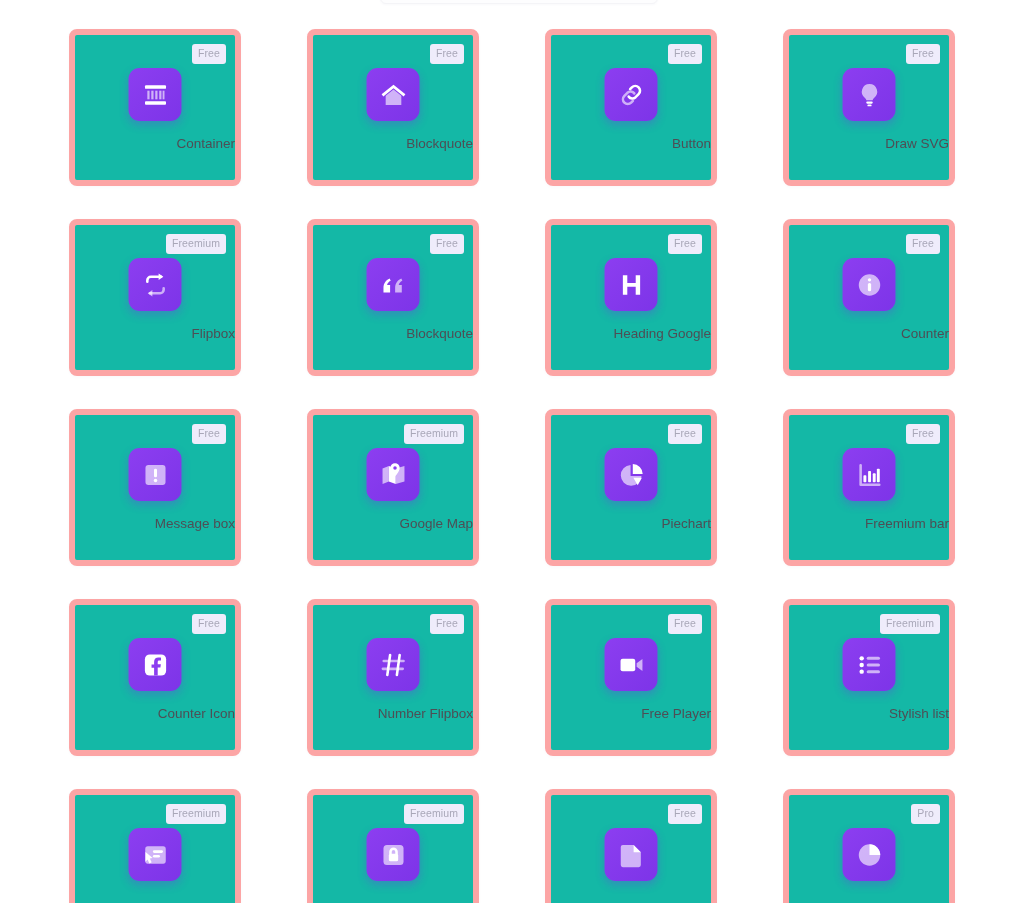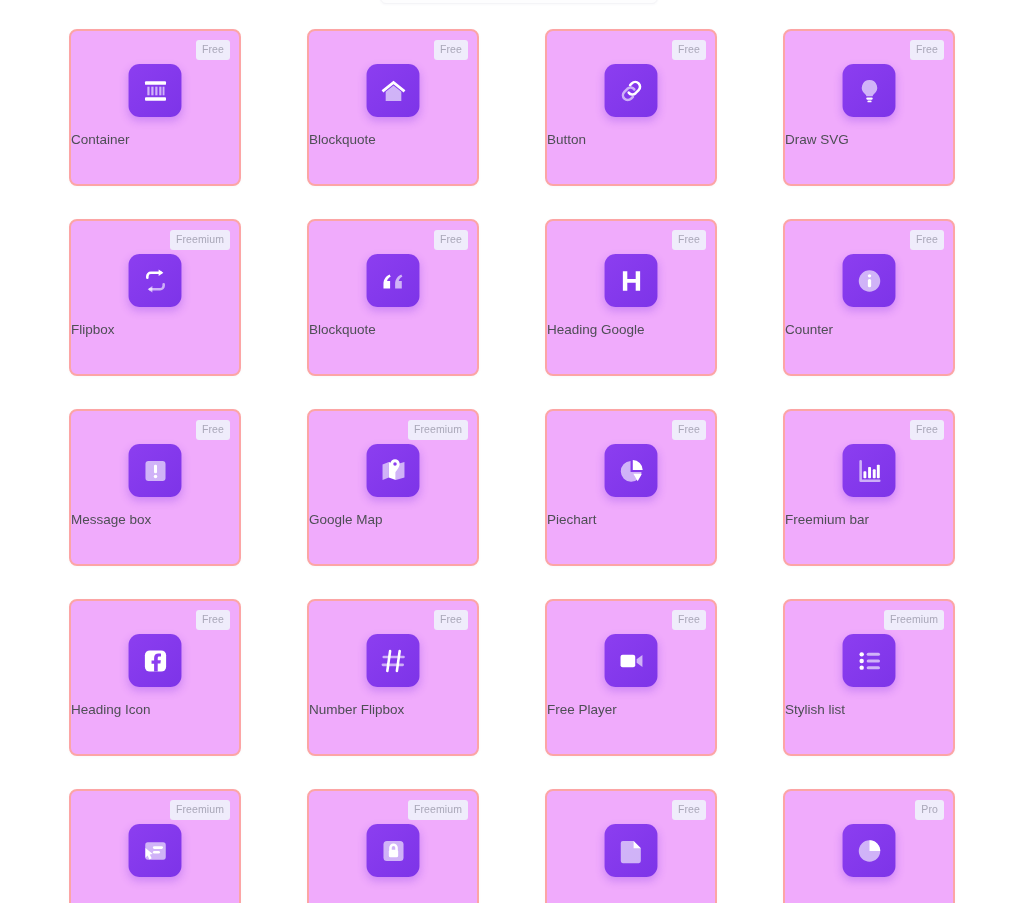--- a/index.html
+++ b/index.html
@@ -42,22 +42,22 @@
     display: grid;
     grid-template-columns: repeat(4, 172px);
     column-gap: 66px;
     row-gap: 33px;
   }
 
   .card {
     position: relative;
     width: 172px;
     height: 157px;
-    background: #f0abfc;
-    border: 2px solid #fca5a5;
+    background: #14b8a6;
+    border: 6px solid #fca5a5;
     border-radius: 8px;
     box-sizing: border-box;
     box-shadow: 0 1px 3px rgba(120,120,160,0.045);
     cursor: pointer;
   }
 
   .badge {
     position: absolute;
     top: 9px;
     right: 9px;
@@ -90,21 +90,21 @@
     width: 28px;
     height: 28px;
     display: block;
   }
 
   .label {
     position: absolute;
     left: 0;
     right: 0;
     top: 101px;
-    text-align: left;
+    text-align: right;
     font-size: 13.5px;
     color: #4e4e55;
     line-height: 1.2;
   }
 
   .fill-w  { fill: #ffffff; }
   .fill-lw { fill: #ffffff; fill-opacity: 0.62; }
   .stroke-w { fill: none; stroke: #ffffff; stroke-width: 2.2; stroke-linecap: round; stroke-linejoin: round; }
   .stroke-lw { fill: none; stroke: #ffffff; stroke-opacity: 0.6; stroke-width: 2.2; stroke-linecap: round; stroke-linejoin: round; }
 </style>
@@ -253,21 +253,21 @@
         <div class="label">Freemium bar</div>
       </div>
       <div class="card">
         <span class="badge">Free</span>
         <div class="icon-tile">
           <svg viewBox="0 0 24 24">
             <rect class="fill-w" x="2.9" y="2.9" width="18.2" height="18.2" rx="4.2"></rect>
             <path d="M13.9 21.1v-6.9h2.3l.4-2.8h-2.7V9.6c0-.8.2-1.4 1.4-1.4h1.4V5.7c-.3 0-1.2-.1-2.2-.1-2.2 0-3.7 1.3-3.7 3.8v2.1H8.6v2.8h2.2v6.8Z" fill="#8c3ef0"></path>
           </svg>
         </div>
-        <div class="label">Heading Icon</div>
+        <div class="label">Counter Icon</div>
       </div>
       <div class="card">
         <span class="badge">Free</span>
         <div class="icon-tile">
           <svg viewBox="0 0 24 24">
             <path class="stroke-w" d="M9.1 3.4 6.7 20.6"></path>
             <path class="stroke-w" d="M17.3 3.4 14.9 20.6"></path>
             <path class="stroke-lw" d="M3.6 8.6h17"></path>
             <path class="stroke-lw" d="M2.9 15.3h17"></path>
           </svg>

